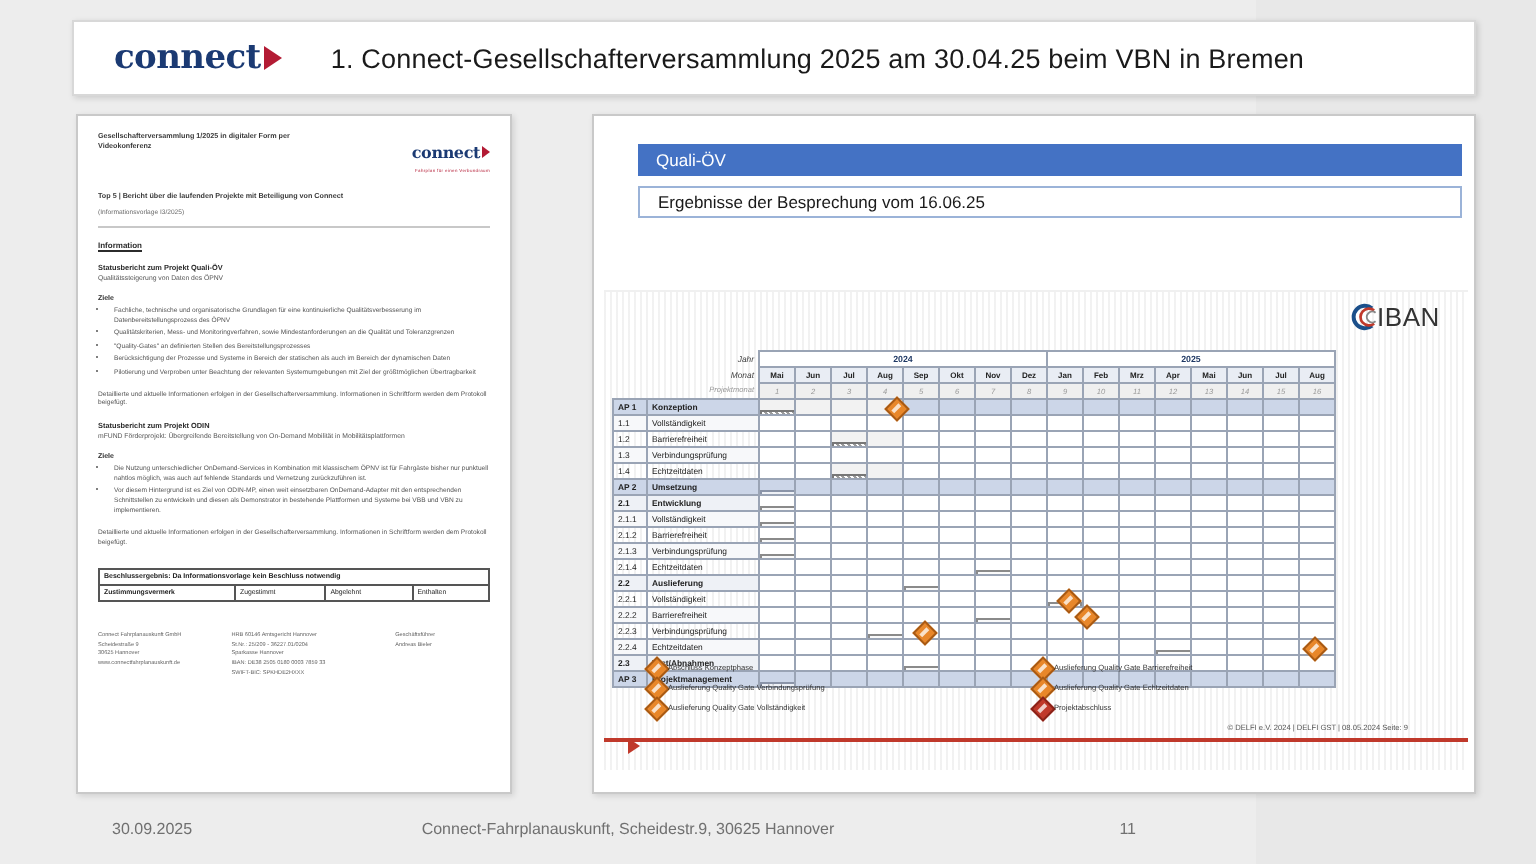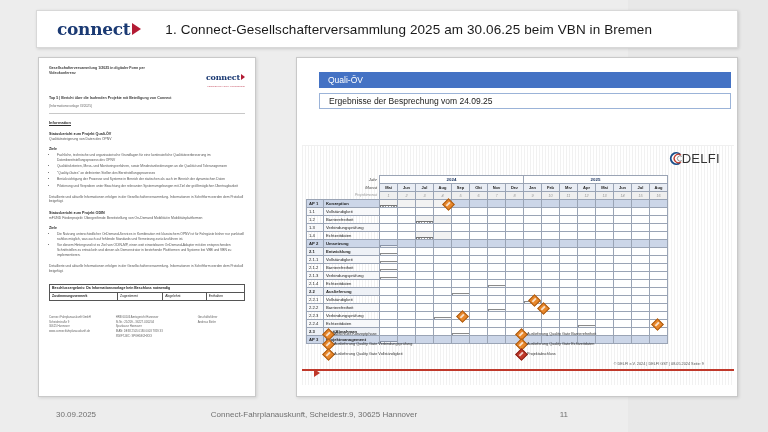--- a/index.html
+++ b/index.html
@@ -162,21 +162,21 @@
 </head>
 <body>
 
 <div class="slide">
 
   <div class="titlebar">
     <div class="logo">
       <span class="logo-text">connect</span>
       <span class="logo-tri"></span>
     </div>
-    <div class="title-text">1. Connect-Gesellschafterversammlung 2025 am 30.06.25 beim VBN in Bremen</div>
+    <div class="title-text">1. Connect-Gesellschafterversammlung 2025 am 30.04.25 beim VBN in Bremen</div>
   </div>
 
   <div class="docpage">
     <div class="doc-head">
       <div class="doc-head-l">Gesellschafterversammlung 1/2025 in digitaler Form per Videokonferenz</div>
       <div style="text-align:right;">
         <span class="doc-logo-text">connect</span><span class="doc-logo-tri"></span>
         <div class="doc-logo-sub">Fahrplan für einen Verbundraum</div>
       </div>
     </div>
@@ -234,34 +234,34 @@
 Sparkasse Hannover
 IBAN: DE38 2505 0180 0003 7859 33
 SWIFT-BIC: SPKHDE2HXXX</div>
       <div class="c3" style="white-space:pre-line;">Geschäftsführer
 Andreas Bieler</div>
     </div>
   </div>
 
   <div class="rightpanel">
     <div class="bar-blue">Quali-ÖV</div>
-    <div class="bar-white">Ergebnisse der Besprechung vom 24.09.25</div>
+    <div class="bar-white">Ergebnisse der Besprechung vom 16.06.25</div>
   </div>
 
   <div class="gantt">
     <div class="g-dots"></div>
 
 
     <div class="g-delfi">
       <svg width="15" height="15" viewBox="0 0 20 20">
         <path d="M16 4.2A7.5 7.5 0 1 0 16 15.8" stroke="#1b4f8a" stroke-width="2.6" fill="none"></path>
         <path d="M17.4 5.6A5.6 5.6 0 1 0 17.4 14.4" stroke="#c0392b" stroke-width="1.8" fill="none"></path>
         <path d="M18.4 7.2A3.6 3.6 0 1 0 18.4 12.8" stroke="#888" stroke-width="1.3" fill="none"></path>
       </svg>
-      <span class="g-delfi-t">DELFI</span>
+      <span class="g-delfi-t">IBAN</span>
     </div>
 
     <table class="gt">
       <tbody id="gantt-body">
           <tr>
             <td class="c-id lbl-r" colspan="1"></td>
             <td class="c-nm lbl-r">Jahr</td>
             <td class="hd-y" colspan="8">2024</td>
             <td class="hd-y" colspan="8">2025</td>
           </tr>

